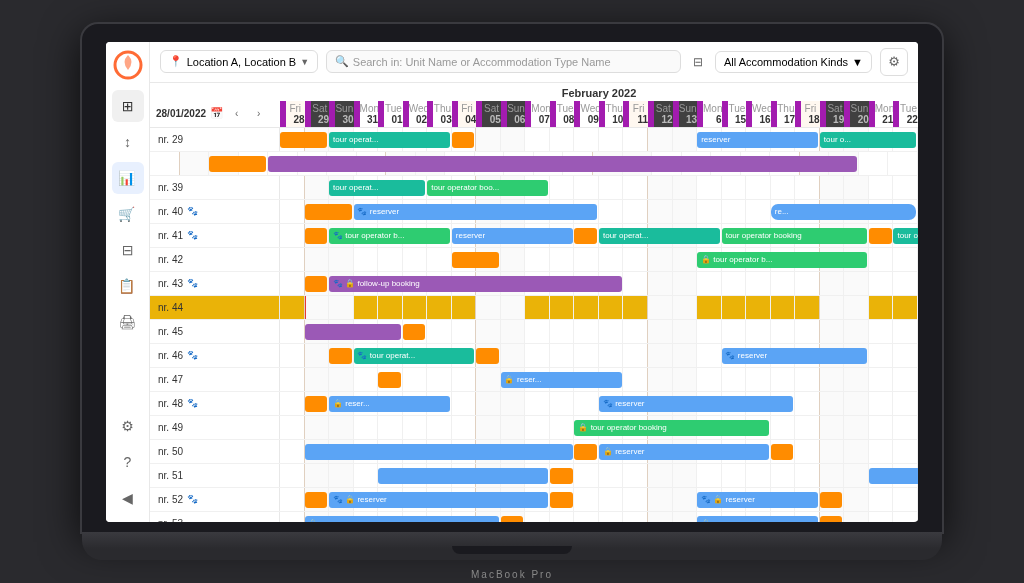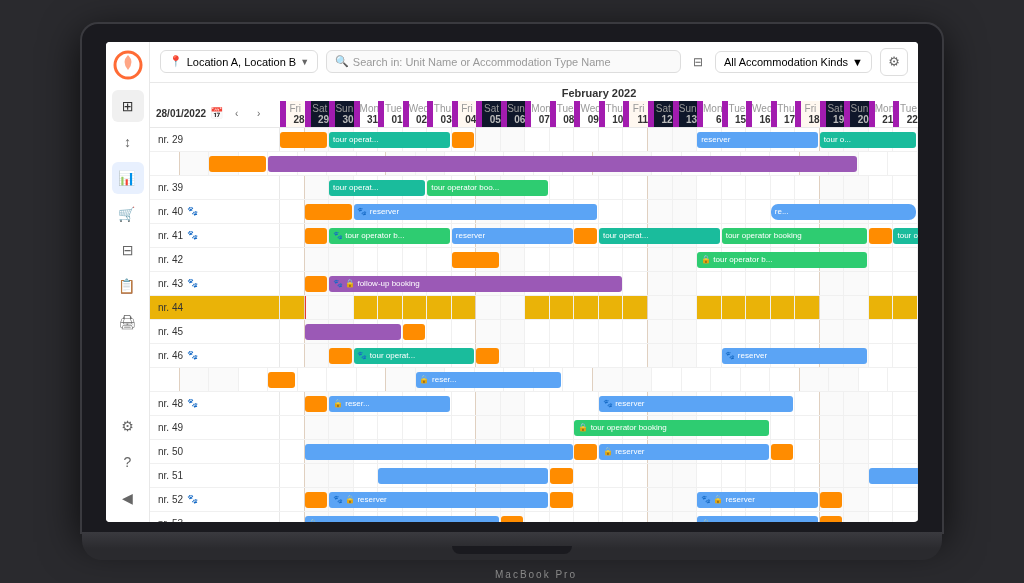--- a/index.html
+++ b/index.html
@@ -48,21 +48,20 @@
       margin-bottom: 2px;
     }
     .laptop-brand {
       position: absolute;
       bottom: -20px;
       left: 50%;
       transform: translateX(-50%);
       color: #888;
       font-size: 10px;
       letter-spacing: 2px;
-      margin-left: 24px;
     }
 
     
     .app {
       display: flex;
       height: 100%;
       font-size: 11px;
     }
     .sidebar {
       width: 44px;
@@ -234,21 +233,21 @@
       text-align: center;
       font-size: 10px;
       color: #666;
       padding: 2px 0;
       border-left: 6px solid #a21caf;
       min-width: 0;
     }
     .day-col-header .day-name { font-weight: 400; color: #999; }
     .day-col-header .day-num { font-weight: 600; color: #333; text-align: right; }
     .day-col-header.fri { background: #fff8f0; }
-    .day-col-header.sat, .day-col-header.sun { background: #0f172a; color: #bbb; }
+    .day-col-header.sat, .day-col-header.sun { background: #404040; color: #bbb; }
     .day-col-header.sat .day-num, .day-col-header.sun .day-num { color: #bbb; }
 
     
     .grid-body {
       flex: 1;
       overflow-y: auto;
       overflow-x: hidden;
     }
     .grid-row {
       display: flex;
@@ -856,20 +855,21 @@
                     <div class="day-cell tue"></div>
                     <div class="bookings-overlay">
                       <div class="booking-bar bar-orange" style="left: 7.69231%; width: 3.54615%;"></div>
                       <div class="booking-bar bar-teal" style="left: 11.5385%; width: 18.9308%;">🐾 tour operat...</div>
                       <div class="booking-bar bar-orange" style="left: 30.7692%; width: 3.54615%;"></div>
                       <div class="booking-bar bar-sky" style="left: 69.2308%; width: 22.7769%;">🐾 reserver</div>
                     </div>
                   </div>
                 </div>
                 <div class="grid-row">
+                  <div class="unit-label">nr. 47</div>
                   <div class="days-cells">
                     <div class="day-cell fri"></div>
                     <div class="day-cell sat weekend"></div>
                     <div class="day-cell sun weekend"></div>
                     <div class="day-cell mon"></div>
                     <div class="day-cell tue"></div>
                     <div class="day-cell wed"></div>
                     <div class="day-cell thu"></div>
                     <div class="day-cell fri"></div>
                     <div class="day-cell sat weekend"></div>

